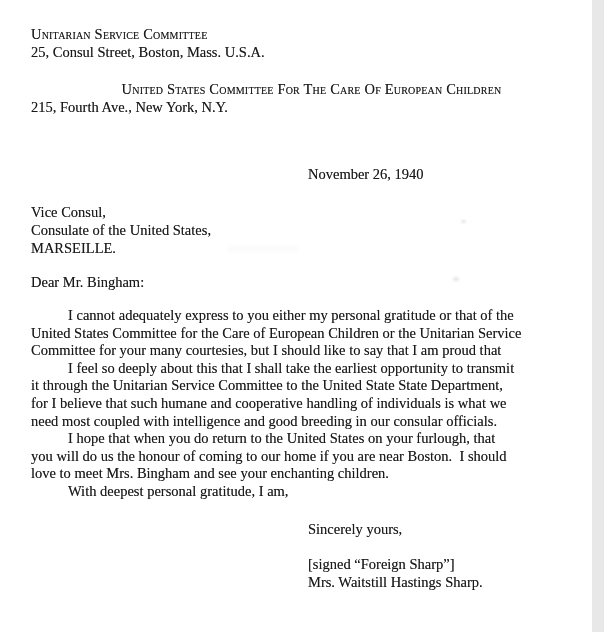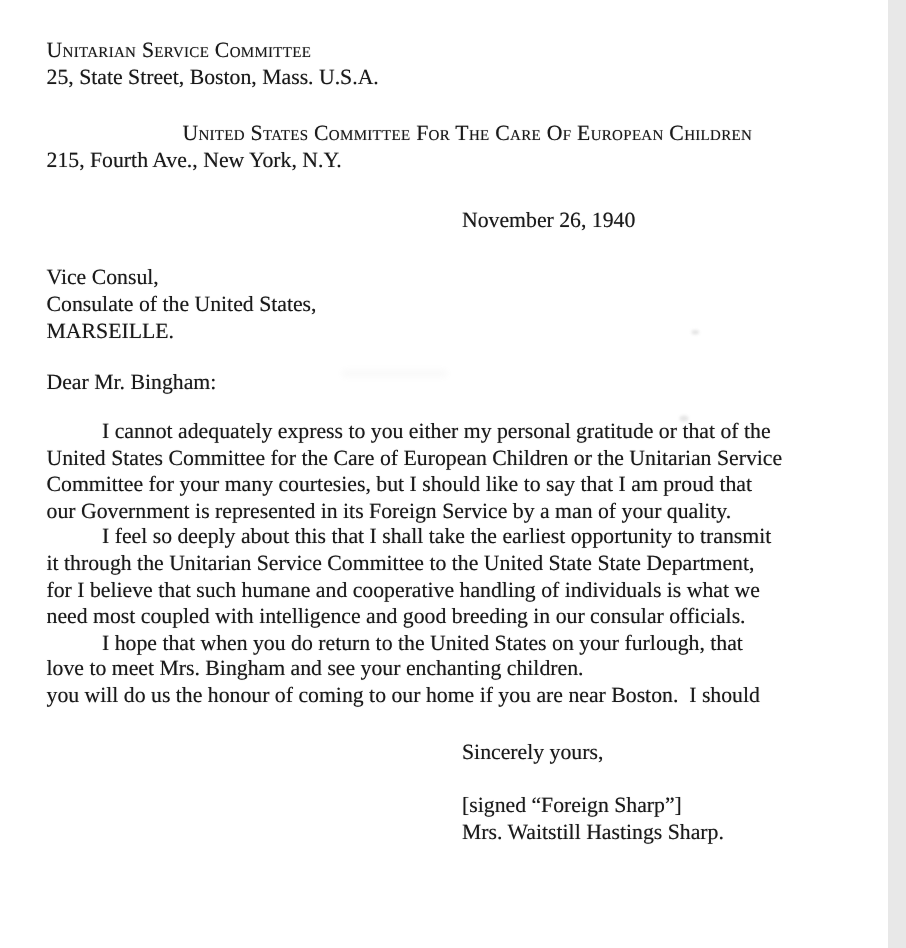--- a/index.html
+++ b/index.html
@@ -11,67 +11,67 @@
     padding:25px 0 0 31px;
     overflow:hidden;
     font-family:"Liberation Serif","DejaVu Serif",serif;
     font-size:14.5px;
     color:#1a1a1a;
     text-shadow:0 0 .5px rgba(25,25,25,.55);
   }
   .line{line-height:18px;white-space:pre;}
   .smallcaps{font-variant:small-caps;letter-spacing:.2px;}
   .org2{margin-top:19px;text-align:center;}
-  .date-line{margin-top:22px;margin-left:277px;}
+  .date-line{margin-top:49px;margin-left:277px;}
   .recipient{margin-top:20px;}
   .salutation{margin-top:16px;}
   .body-block{margin-top:16px;}
   .body-block .line{line-height:17.6px;}
   .indent{text-indent:37px;}
   .valediction{margin-top:19px;margin-left:277px;}
   .sig-block{margin-top:17px;margin-left:277px;}
   .artifact{position:absolute;background:#9a9a9a;border-radius:50%;filter:blur(1px);}
   .artifact.a1{left:461px;top:220px;width:5px;height:3px;opacity:.28;}
   .artifact.a2{left:453px;top:277px;width:6px;height:4px;opacity:.25;}
   .artifact.a3{left:228px;top:247px;width:70px;height:4px;border-radius:2px;opacity:.07;filter:blur(2px);}
 </style>
 </head>
 <body>
 
 <div class="page">
 
   <div class="letterhead">
     <div class="line smallcaps">Unitarian Service Committee</div>
-    <div class="line">25, State Street, Boston, Mass. U.S.A.</div>
+    <div class="line">25, Consul Street, Boston, Mass. U.S.A.</div>
     <div class="line smallcaps org2">United States Committee For The Care Of European Children</div>
     <div class="line">215, Fourth Ave., New York, N.Y.</div>
   </div>
 
   <div class="line date-line">November 26, 1940</div>
 
   <div class="recipient">
     <div class="line">Vice Consul,</div>
     <div class="line">Consulate of the United States,</div>
     <div class="line">MARSEILLE.</div>
   </div>
 
   <div class="line salutation">Dear Mr. Bingham:</div>
 
   <div class="body-block">
     <div class="line indent">I cannot adequately express to you either my personal gratitude or that of the</div>
     <div class="line">United States Committee for the Care of European Children or the Unitarian Service</div>
     <div class="line">Committee for your many courtesies, but I should like to say that I am proud that</div>
-    <div class="line">our Government is represented in its Foreign Service by a man of your quality.</div>
     <div class="line indent">I feel so deeply about this that I shall take the earliest opportunity to transmit</div>
     <div class="line">it through the Unitarian Service Committee to the United State State Department,</div>
     <div class="line">for I believe that such humane and cooperative handling of individuals is what we</div>
     <div class="line">need most coupled with intelligence and good breeding in our consular officials.</div>
     <div class="line indent">I hope that when you do return to the United States on your furlough, that</div>
+    <div class="line">you will do us the honour of coming to our home if you are near Boston.  I should</div>
     <div class="line">love to meet Mrs. Bingham and see your enchanting children.</div>
-    <div class="line">you will do us the honour of coming to our home if you are near Boston.  I should</div>
+    <div class="line indent">With deepest personal gratitude, I am,</div>
   </div>
 
   <div class="line valediction">Sincerely yours,</div>
 
   <div class="sig-block">
     <div class="line">[signed “Foreign Sharp”]</div>
     <div class="line">Mrs. Waitstill Hastings Sharp.</div>
   </div>
 
   <div class="artifact a1"></div>

